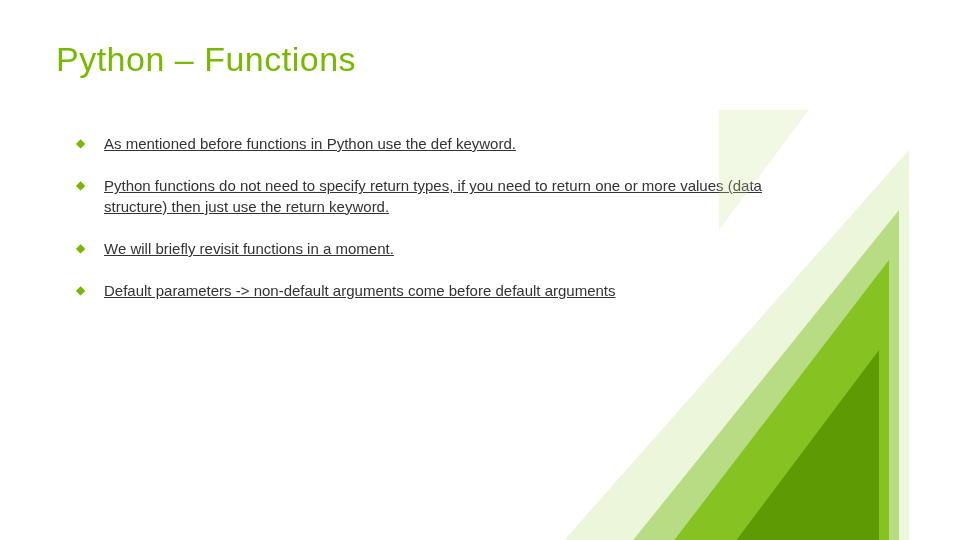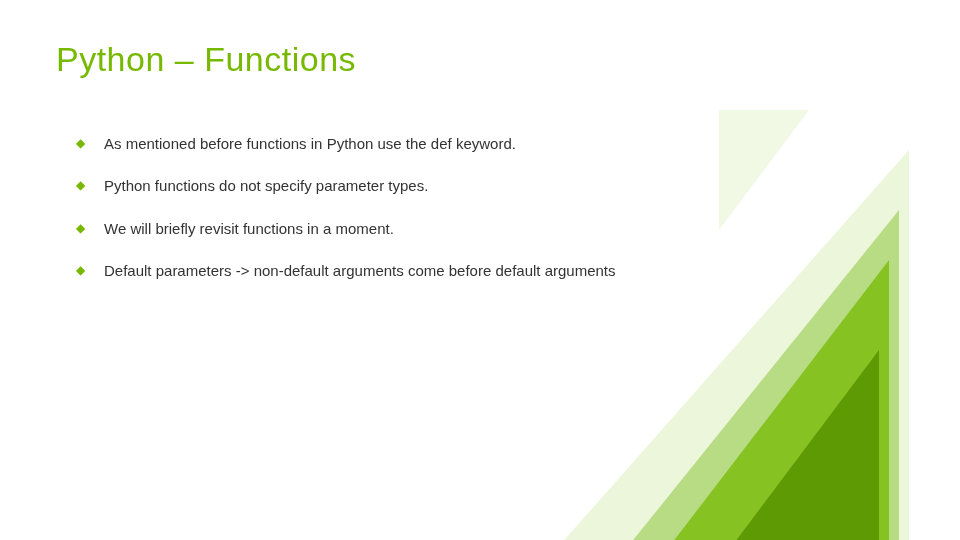--- a/index.html
+++ b/index.html
@@ -23,20 +23,21 @@
     padding-left: 20px;
   }
   ul.bullets li {
     position: relative;
     padding-left: 28px;
     margin-bottom: 22px;
     color: #333;
     font-size: 15px;
     line-height: 1.35;
     max-width: 740px;
+    text-decoration: underline;
   }
   ul.bullets li::before {
     content: "\25C6"; 
     position: absolute;
     left: 0;
     top: 1px;
     font-size: 12px;
     color: #76b900;
   }
   
@@ -75,21 +76,21 @@
   }
 </style>
 </head>
 <body>
 
 <div class="slide">
   <h1 class="title">Python – Functions</h1>
 
   <ul class="bullets">
     <li>As mentioned before functions in Python use the def keyword.</li>
-    <li>Python functions do not specify parameter types.</li>
+    <li>Python functions do not need to specify return types, if you need to return one or more values (data structure) then just use the return keyword.</li>
     <li>We will briefly revisit functions in a moment.</li>
     <li>Default parameters -&gt; non-default arguments come before default arguments</li>
   </ul>
 
   <div class="decor">
     <div class="tri e"></div>
     <div class="tri a"></div>
     <div class="tri b"></div>
     <div class="tri c"></div>
     <div class="tri d"></div>

